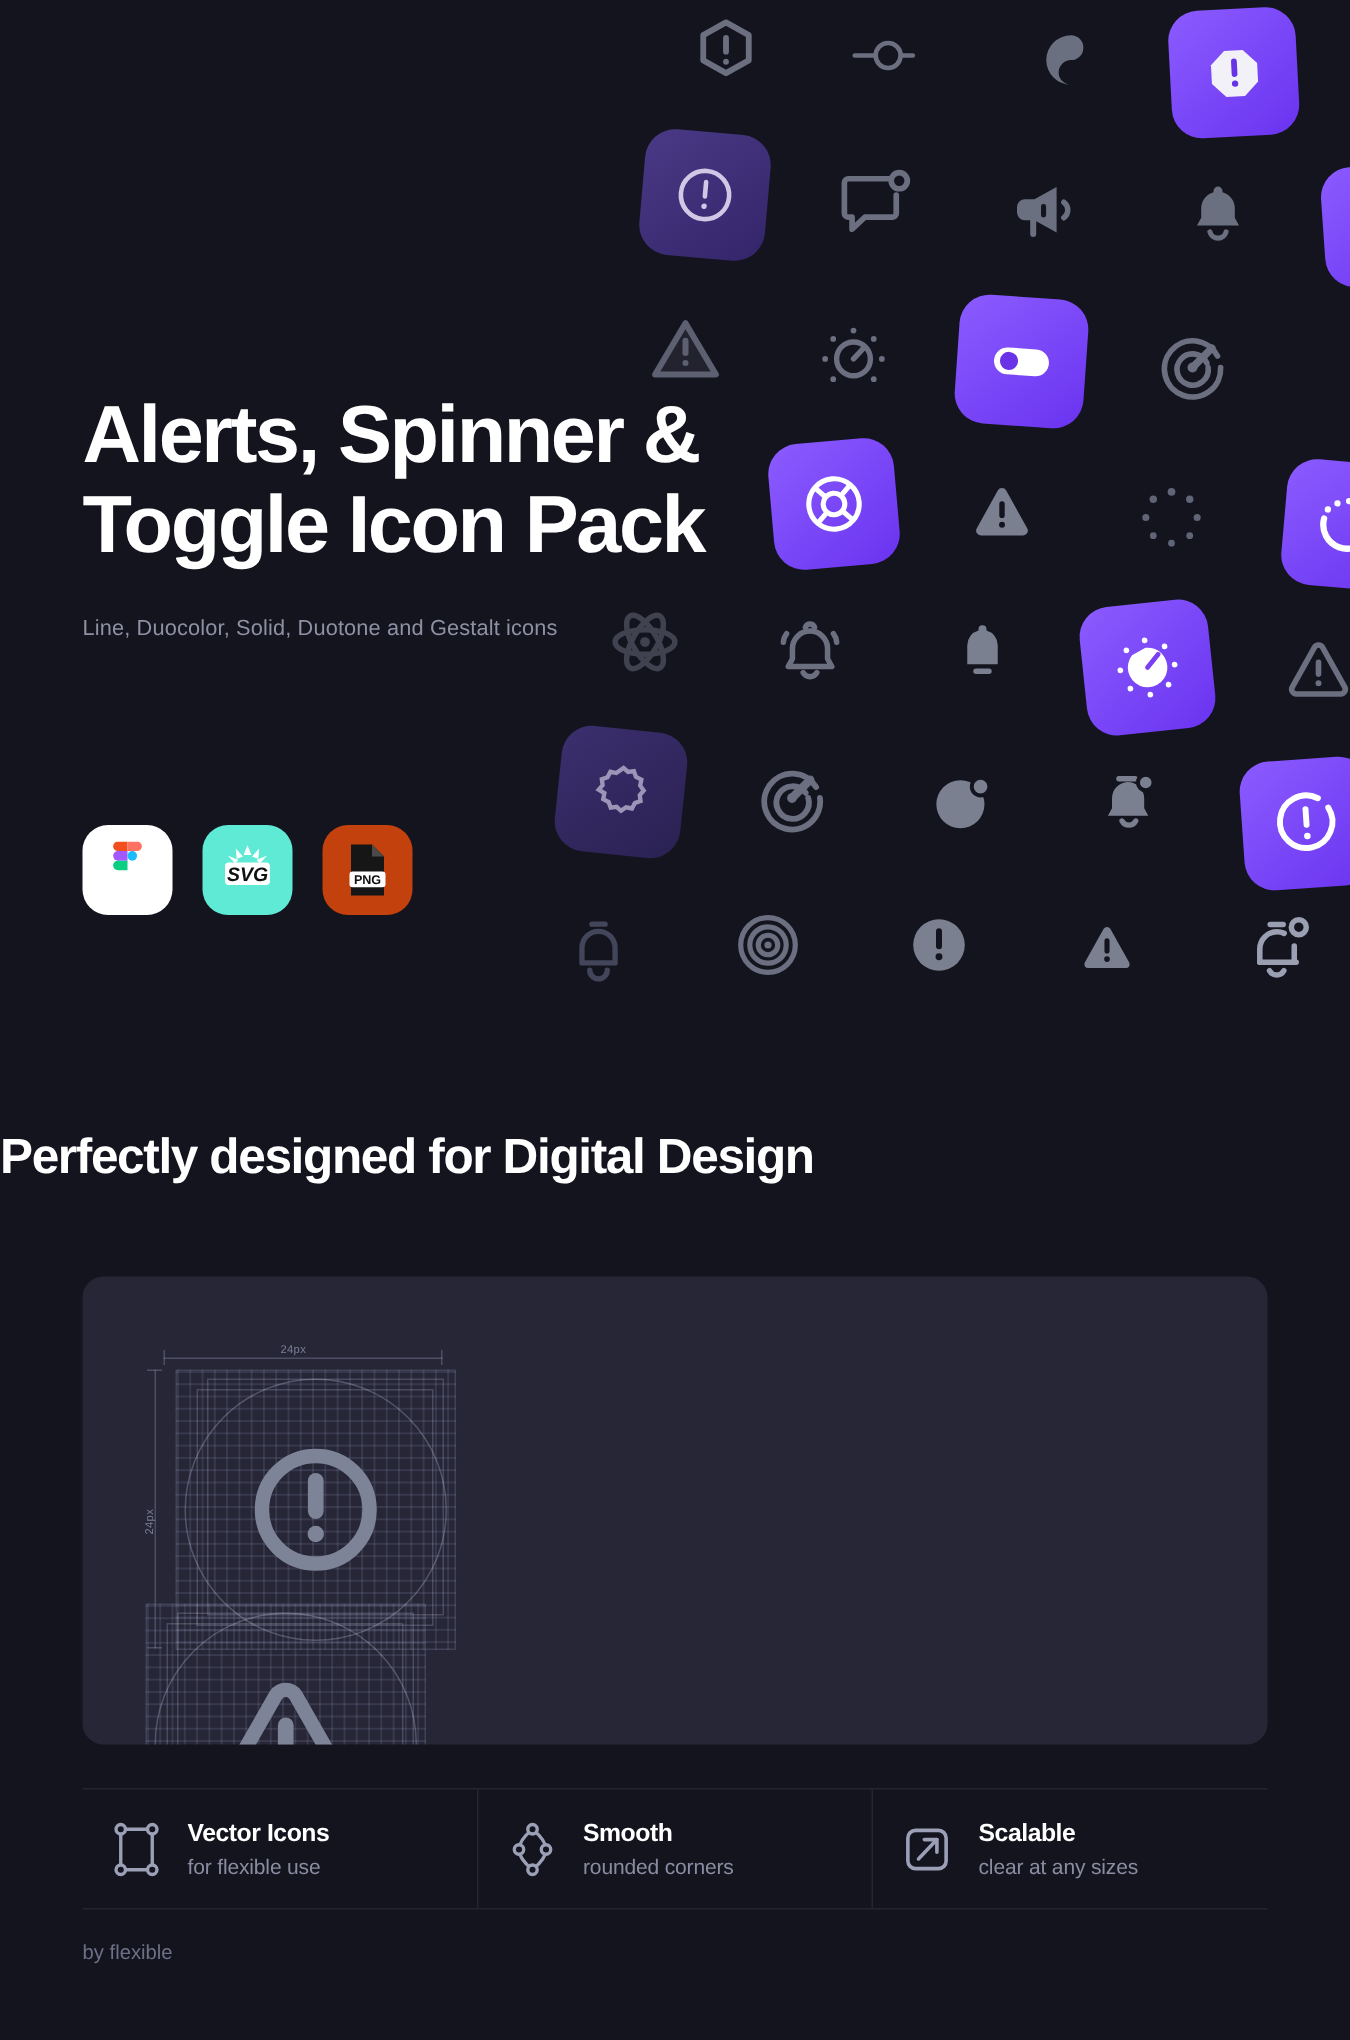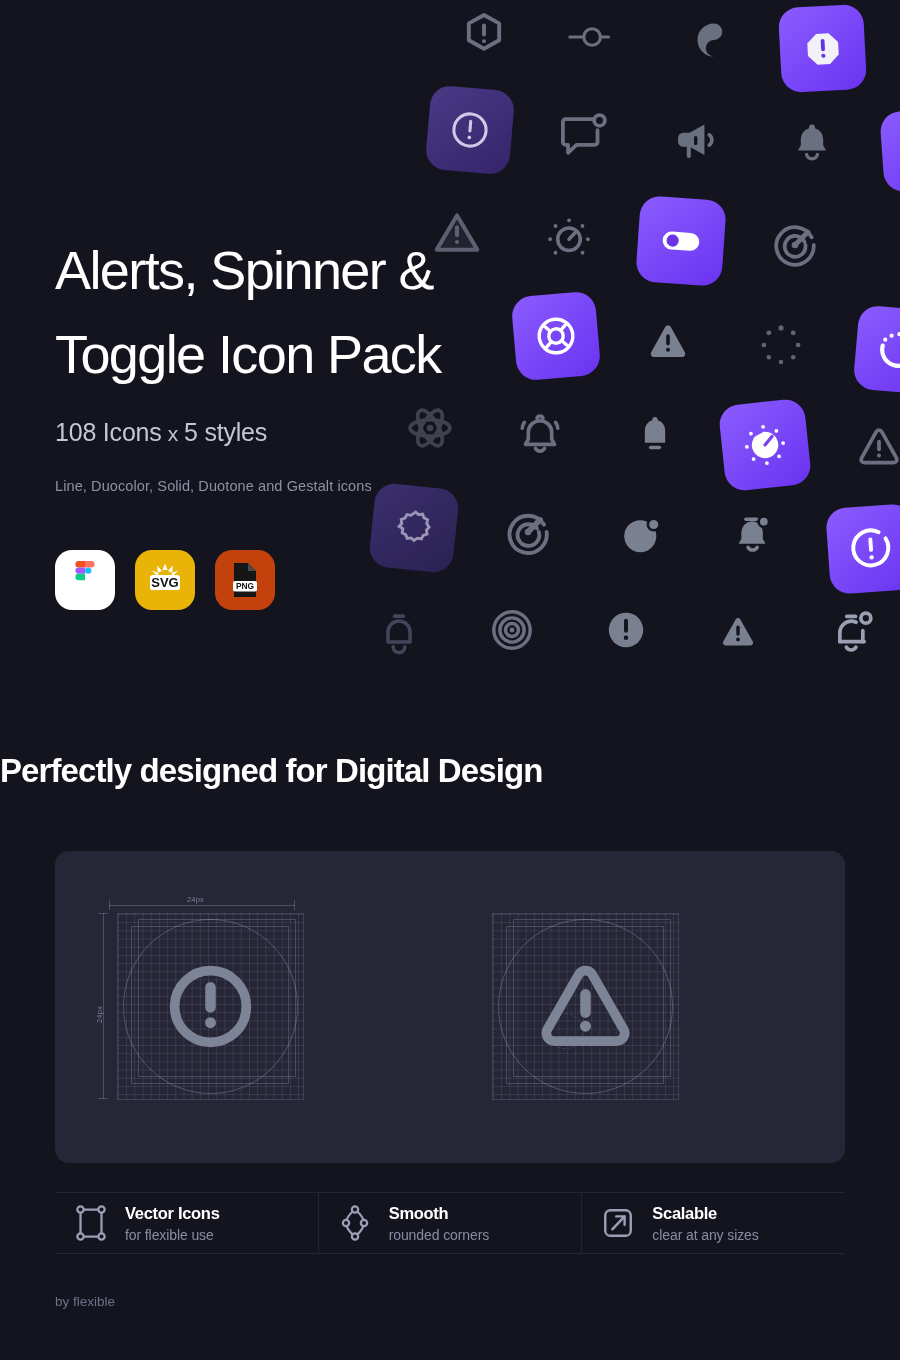--- a/index.html
+++ b/index.html
@@ -22,36 +22,36 @@
   }
   .brand-logo svg { display: block; }
   .brand-name { color: #ffffff; font-size: 23px; font-weight: bold; letter-spacing: -0.4px; }
   .brand-badge {
     background: #31313f; color: #cfcfdd; font-size: 12px; font-weight: bold;
     padding: 4px 8px 5px; border-radius: 5px; letter-spacing: 0.2px;
   }
 
   .hero-copy { position: absolute; left: 55px; top: 228px; z-index: 30; }
   .hero-title {
-    color: #ffffff; font-size: 54px; font-weight: normal;
-    line-height: 84px; letter-spacing: -1.6px; white-space: pre-line;
+    color: #ffffff; font-size: 54px; font-weight: bold;
+    line-height: 60px; letter-spacing: -1.6px; white-space: pre-line; margin-top: 32px;
   }
   .hero-sub {
     margin-top: 22px; color: #c6c7d4; font-size: 25px; letter-spacing: -0.2px;
   }
   .hero-sub .x { margin: 0 6px; font-size: 21px; }
   .hero-desc { margin-top: 31px; color: #8e90a3; font-size: 14.5px; letter-spacing: 0.1px; }
 
   .formats { position: absolute; left: 55px; top: 550px; display: flex; gap: 20px; z-index: 30; }
   .fmt {
     width: 60px; height: 60px; border-radius: 17px;
     display: flex; align-items: center; justify-content: center;
   }
   .fmt-figma { background: #ffffff; }
-  .fmt-svg { background: #eab308; }
+  .fmt-svg { background: #5eead4; font-style: italic; }
   .fmt-png { background: #c2410c; }
 
   
   .icons-layer { position: absolute; inset: 0; z-index: 10; }
   .ico { position: absolute; color: #6f7384; }
   .ico svg { display: block; overflow: visible; }
   .tile {
     position: absolute; border-radius: 20px;
     display: flex; align-items: center; justify-content: center;
   }
@@ -62,20 +62,21 @@
   
   .section-title {
     position: absolute; top: 752px; left: 0; width: 900px; text-align: left;
     color: #ffffff; font-size: 33px; font-weight: bold; letter-spacing: -0.9px;
   }
 
   .showcase {
     position: absolute; left: 55px; top: 851px; width: 790px; height: 312px;
     background: #272637; border-radius: 14px; overflow: hidden;
     display: flex;
+    flex-direction: column;
   }
   .sc-cell { flex: 1; position: relative; }
 
   .blueprint { position: absolute; }
   .bp-grid {
     position: absolute;
     background-image:
       linear-gradient(to right, rgba(164,170,210,0.14) 1px, transparent 1px),
       linear-gradient(to bottom, rgba(164,170,210,0.14) 1px, transparent 1px);
     background-size: 8.2px 8.2px;
@@ -88,21 +89,21 @@
   .bp-line { position: absolute; background: rgba(150,156,185,0.35); }
   .bp-dash-v {
     position: absolute; width: 1px;
     background-image: linear-gradient(rgba(170,176,205,0.5) 50%, transparent 50%);
     background-size: 1px 5px;
   }
   .sc-icon { position: absolute; color: #7e8497; }
 
   
   .features {
-    position: absolute; left: 55px; top: 1192px; width: 790px; height: 62px;
+    position: absolute; left: 55px; top: 1192px; width: 790px; height: 81px;
     display: flex; border-top: 1px solid #242434; border-bottom: 1px solid #242434;
   }
   .feat {
     flex: 1; display: flex; align-items: center; gap: 16px; padding-left: 18px;
     border-right: 1px solid #242434;
   }
   .feat:last-child { border-right: none; }
   .feat-icon { color: #9ba0b6; flex: 0 0 auto; }
   .feat-icon svg { display: block; }
   .feat-txt { display: flex; flex-direction: column; gap: 4px; }
@@ -397,23 +398,20 @@
         <path d="M19.3 7.4a8.4 8.4 0 1 1-3.1-3.2" stroke="#ffffff" stroke-width="1.9" stroke-linecap="round"></path>
         <path d="M12 7.4v5" stroke="#ffffff" stroke-width="1.9" stroke-linecap="round"></path>
         <circle cx="12" cy="16" r="1.05" fill="#ffffff"></circle>
       </svg>
     </div>
 
 
     <div class="hero-copy">
       <h1 class="hero-title">Alerts, Spinner &amp;
 Toggle Icon Pack</h1>
-      <div class="hero-sub">
-        <span>108 Icons</span><span class="x">x</span><span>5 styles</span>
-      </div>
       <div class="hero-desc">Line, Duocolor, Solid, Duotone and Gestalt icons</div>
     </div>
 
     <div class="formats">
       <div class="fmt fmt-figma">
         <svg width="26" height="38" viewBox="0 0 17 25">
           <path d="M4.3 0h4.2v4.2H4.3a2.1 2.1 0 1 1 0-4.2Z" fill="#f24e1e"></path>
           <path d="M8.5 0h4.2a2.1 2.1 0 1 1 0 4.2H8.5Z" fill="#ff7262"></path>
           <path d="M4.3 4.2h4.2v4.2H4.3a2.1 2.1 0 1 1 0-4.2Z" fill="#a259ff"></path>
           <circle cx="10.6" cy="6.3" r="2.1" fill="#1abcfe"></circle>

